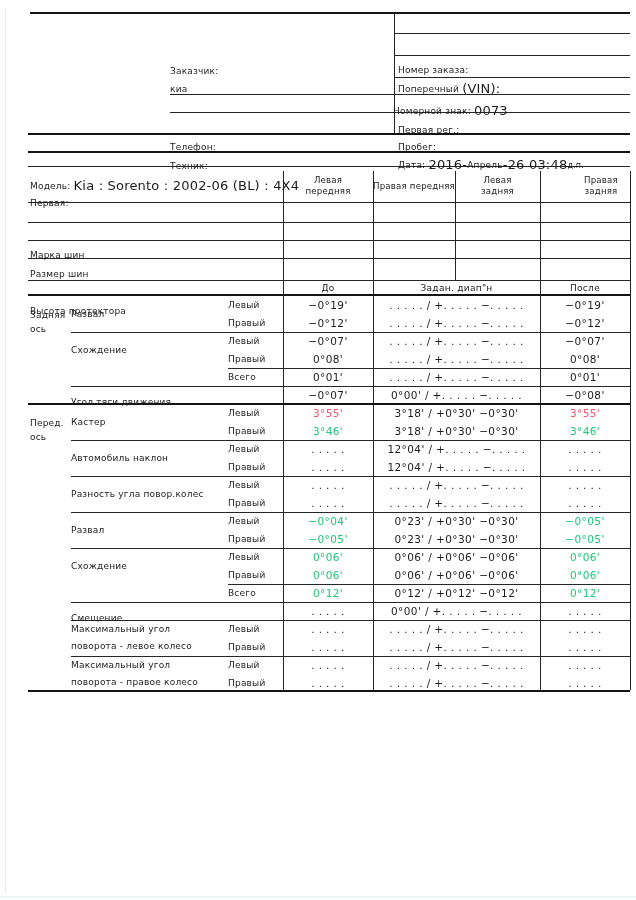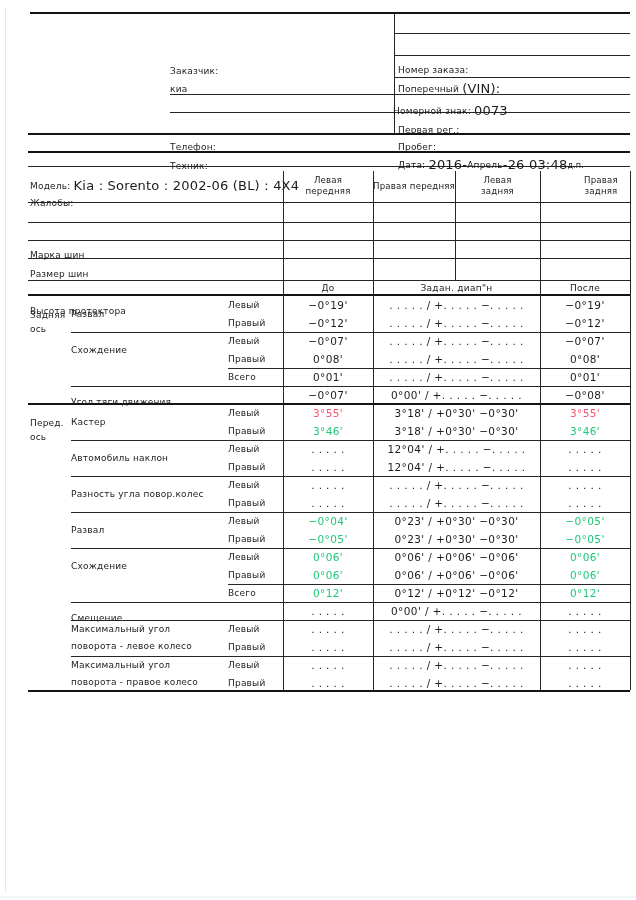--- a/index.html
+++ b/index.html
@@ -59,21 +59,21 @@
 
   <div class="lab" style="left:398px;top:22px;">Номер заказа:</div>
   <div class="lab" style="left:398px;top:40px;"><span>Поперечный </span><span class="big">(VIN):</span></div>
   <div class="lab" style="left:393px;top:62px;"><span>Номерной знак:</span> <span class="big">0073</span></div>
   <div class="lab" style="left:398px;top:82px;">Первая рег.:</div>
   <div class="lab" style="left:398px;top:99px;">Пробег:</div>
   <div class="lab" style="left:398px;top:116px;"><span>Дата:</span> <span class="big">2016-</span><span>Апрель</span><span class="big">-26 03:48</span><span class="small">д.п.</span></div>
 
   <div class="lab" style="left:30px;top:137px;"><span>Модель:</span> <span class="big">Kia : Sorento : 2002-06 (BL) : 4X4</span></div>
 
-  <div class="lab" style="left:30px;top:155px;">Жалобы:</div>
+  <div class="lab" style="left:30px;top:155px;">Первая:</div>
 
   <div class="vl" style="left:283px;top:171px;height:109px;"></div>
   <div class="vl" style="left:373px;top:171px;height:109px;"></div>
   <div class="vl" style="left:455px;top:171px;height:109px;"></div>
   <div class="vl" style="left:540px;top:171px;height:109px;"></div>
   <div class="vl" style="left:630px;top:171px;height:109px;"></div>
   <div class="hl" style="left:28px;top:202px;width:602px;"></div>
   <div class="hl" style="left:28px;top:222px;width:602px;"></div>
   <div class="hl" style="left:28px;top:240px;width:602px;"></div>
   <div class="hl" style="left:28px;top:258px;width:602px;"></div>

